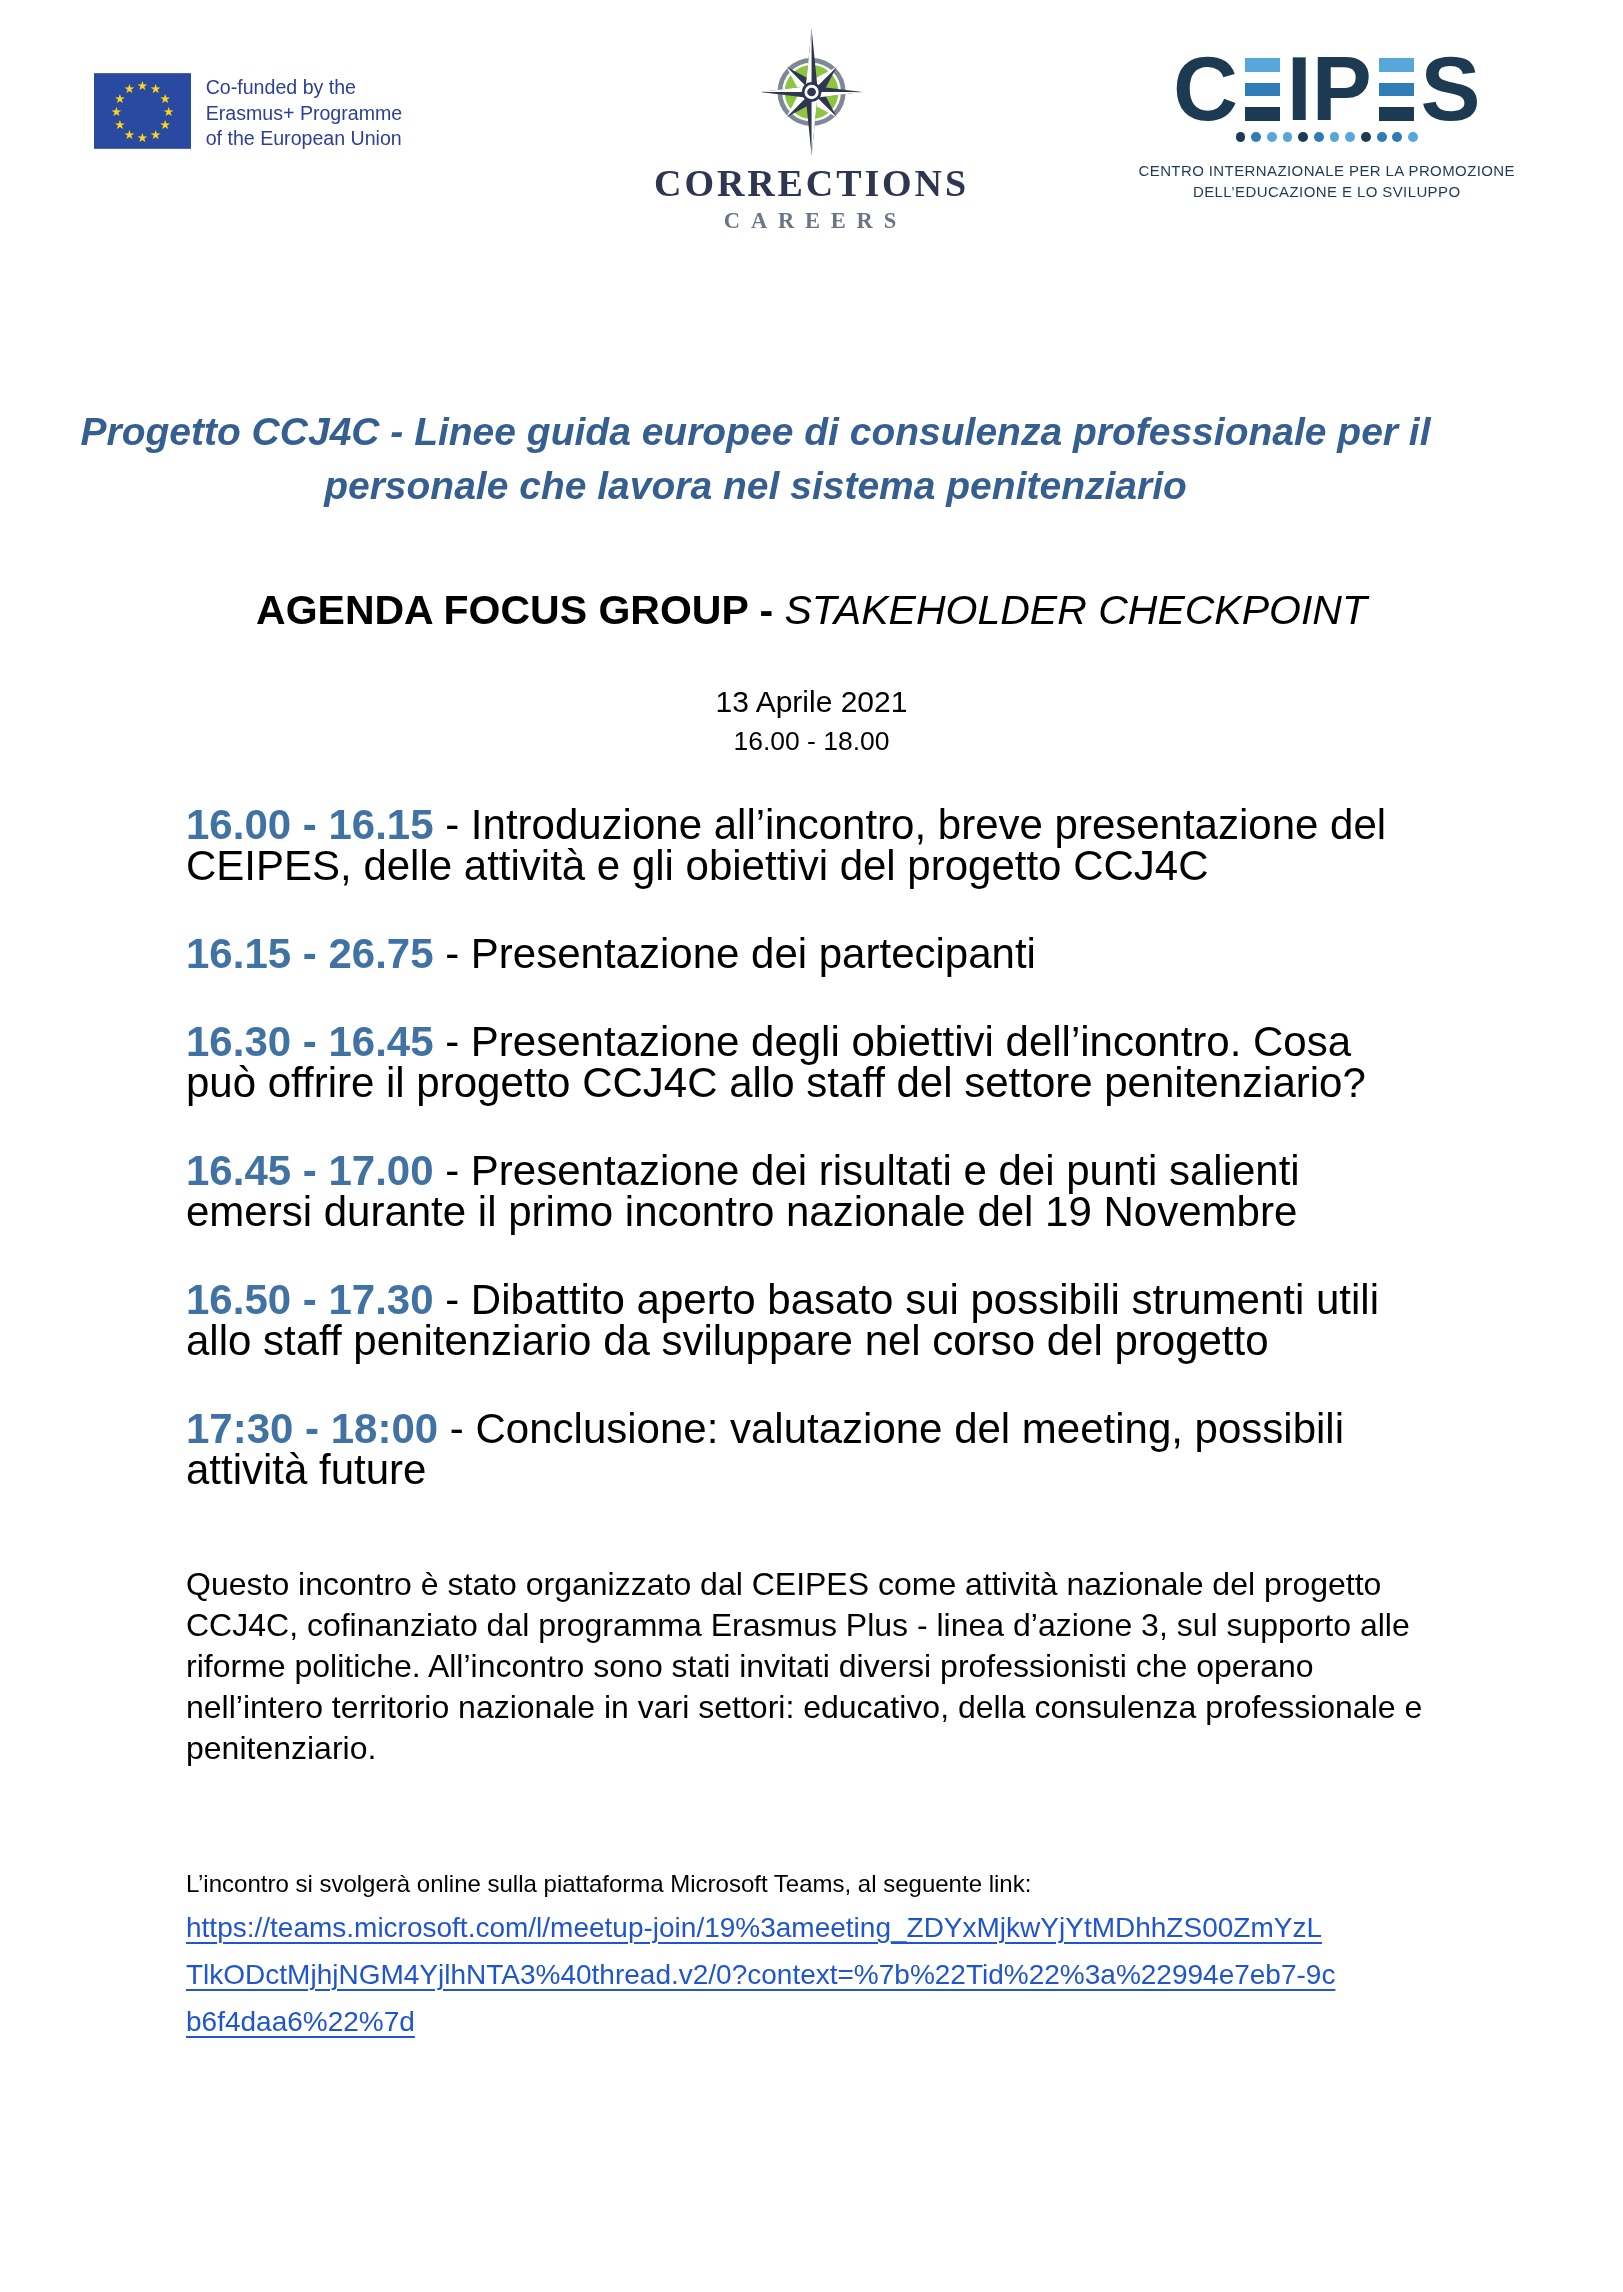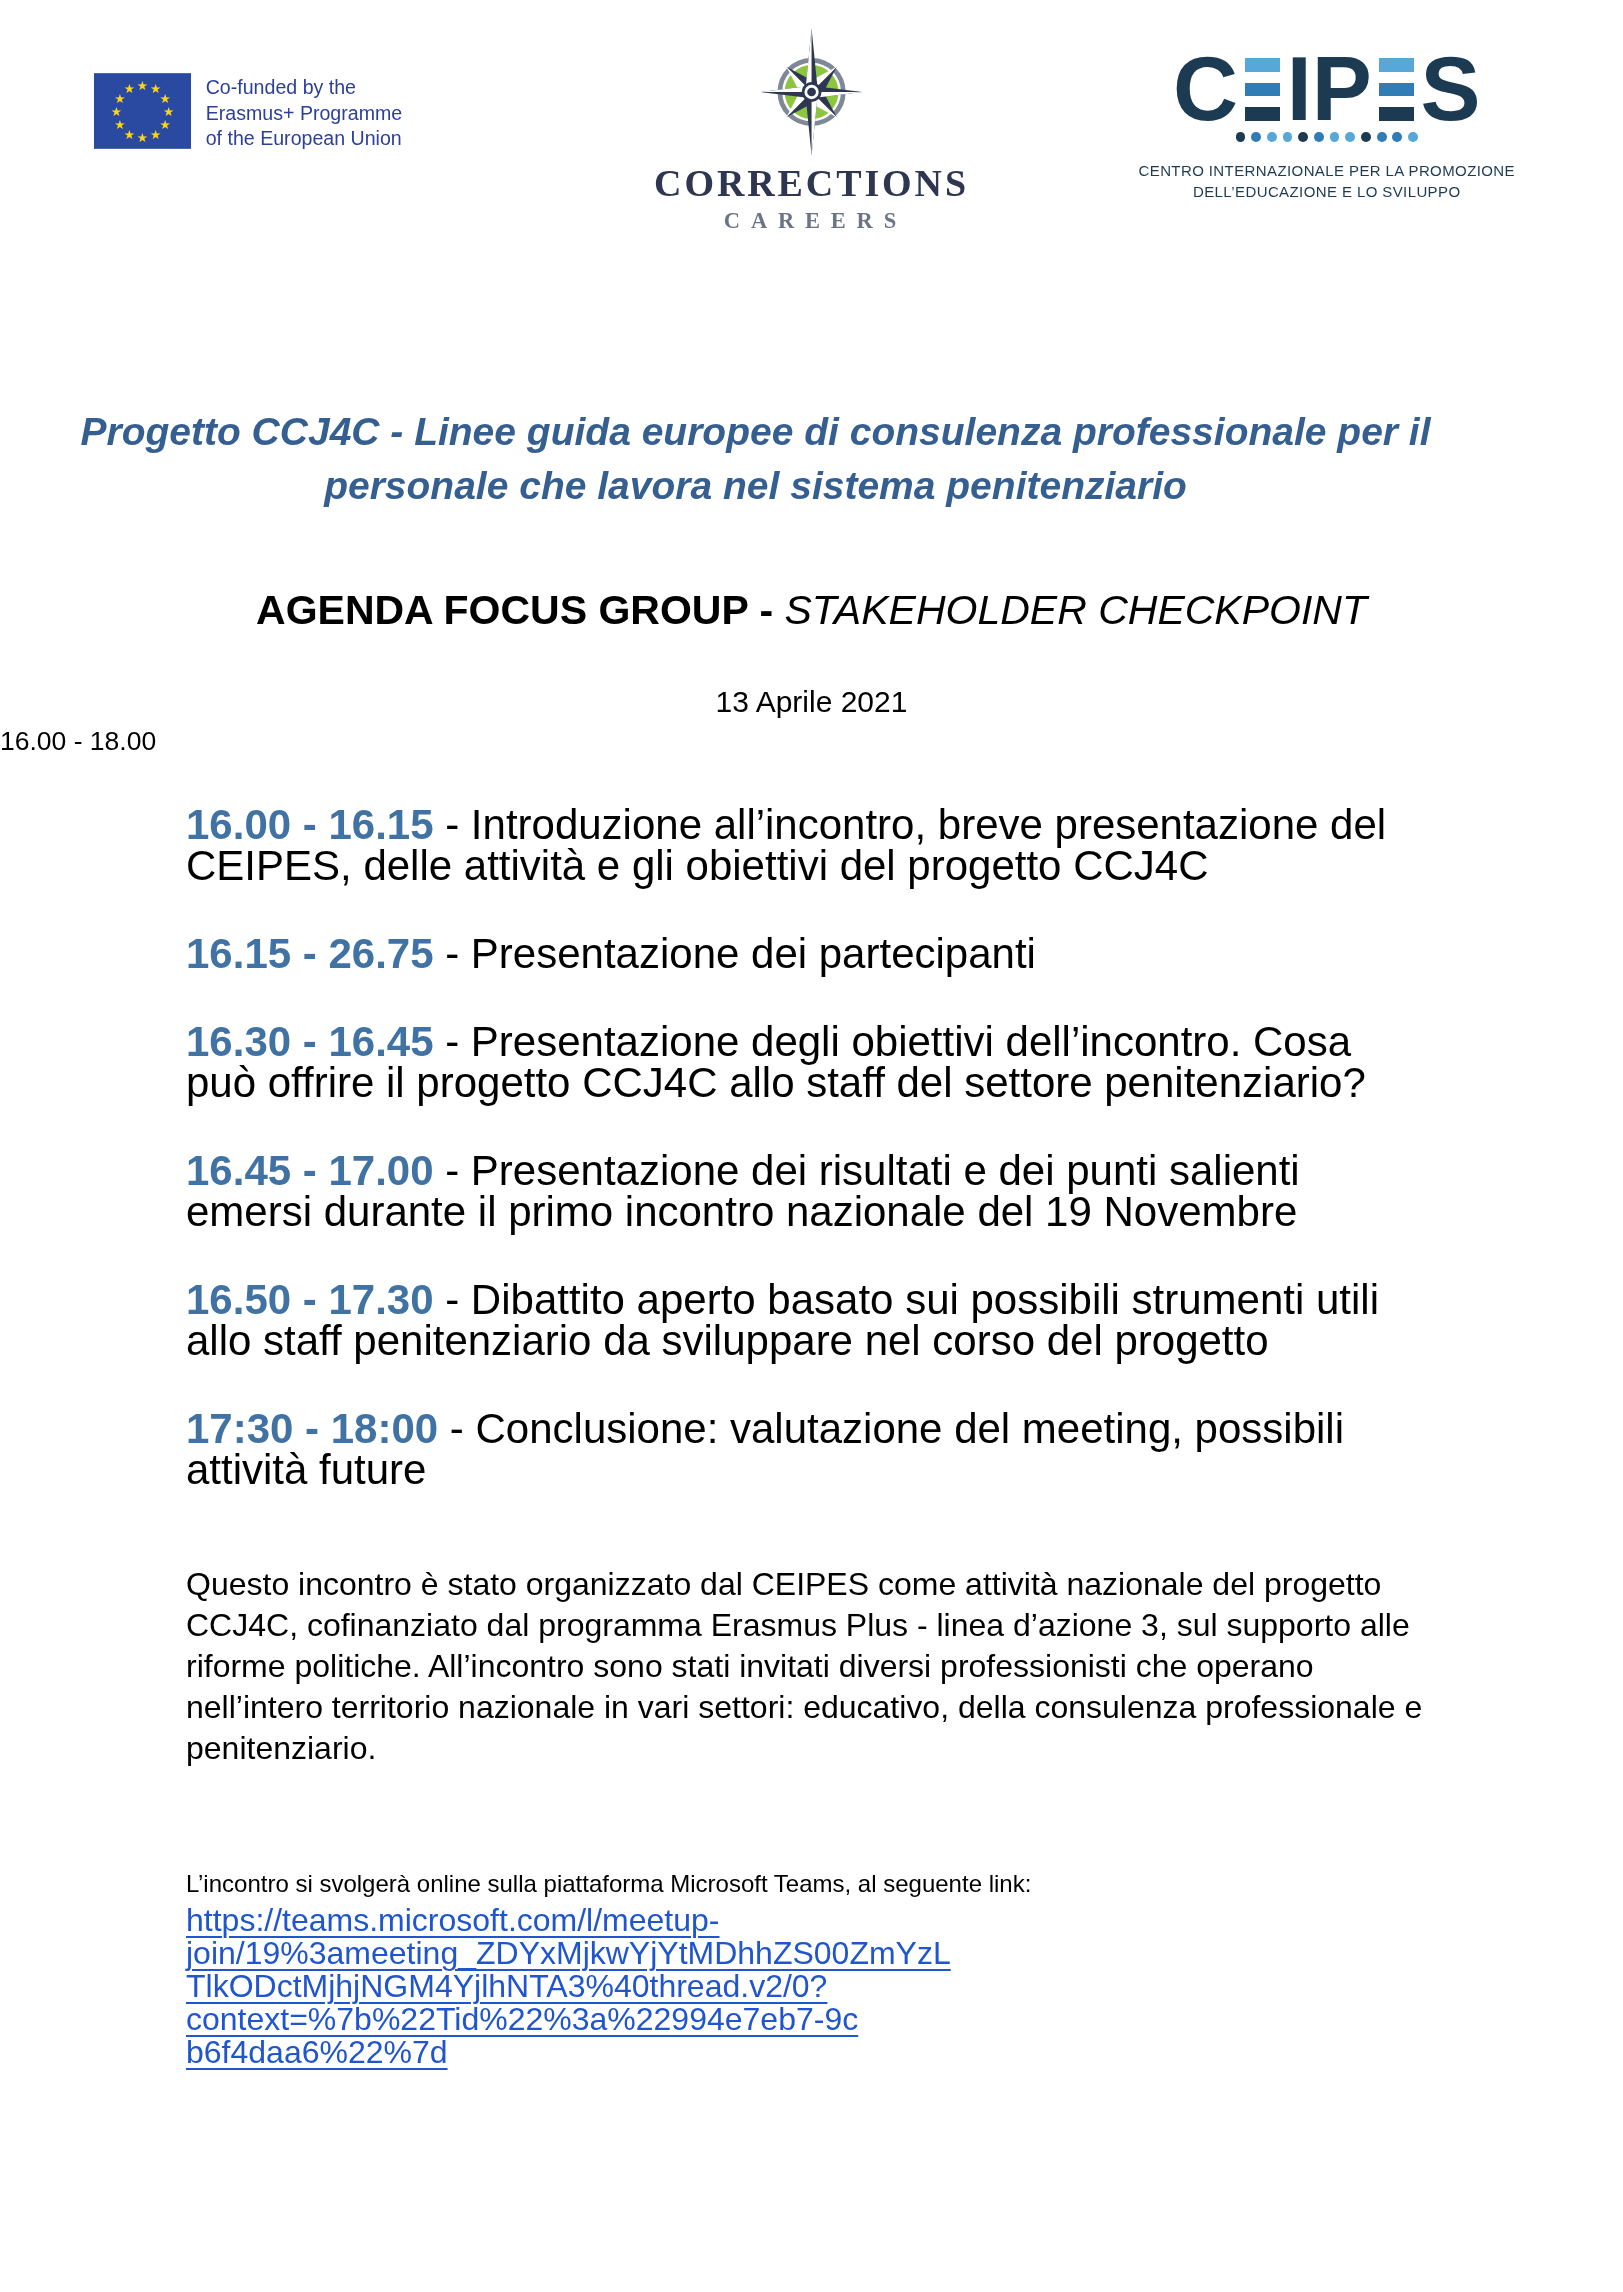--- a/index.html
+++ b/index.html
@@ -44,31 +44,31 @@
   
   main{position:relative;}
   .doc-title{
     margin:405px 186px 0 74px;
     font-size:39px;line-height:54px;font-weight:700;font-style:italic;
     text-align:center;color:var(--title-blue,#365F91);
   }
   .agenda-heading{margin:71px 157px 0 157px;text-align:center;font-size:41px;line-height:53px;font-weight:700;color:#000;}
   .agenda-heading .hi{font-weight:400;font-style:italic;text-align:right;}
   .event-date{margin-top:45px;text-align:center;font-size:30px;line-height:40px;color:#000;}
-  .event-time{margin-top:2px;font-size:26.5px;line-height:35px;color:#000;}
+  .event-time{margin-top:2px;text-align:center;font-size:26.5px;line-height:35px;color:#000;}
 
   .agenda{margin:45px 192px 0 186px;}
   .agenda .item{margin:0 0 47px 0;font-size:42px;line-height:41px;color:#000;}
   .agenda .t{font-weight:700;color:var(--time-blue,#4072A3);}
 
   .para{margin:74px 192px 0 186px;font-size:32px;line-height:41px;color:#000;}
   .linkblock{margin:94px 192px 0 186px;}
   .link-intro{margin:0;font-size:24px;line-height:41px;color:#000;}
   .url{display:block;color:var(--link-blue,#1F55CF);text-decoration:none;cursor:pointer;}
-  .url .uline{display:block;font-size:32px;line-height:33px;text-decoration:underline;text-decoration-thickness:2px;text-underline-offset:4.9px;}
+  .url .uline{display:block;font-size:28px;line-height:47px;text-decoration:underline;text-decoration-thickness:2px;text-underline-offset:4.9px;}
 </style>
 </head>
 <body>
 
 <div class="page">
 
   <header>
 
     <div class="eu">
       <svg class="eu-flag" width="97" height="76" viewBox="0 0 100 78">

